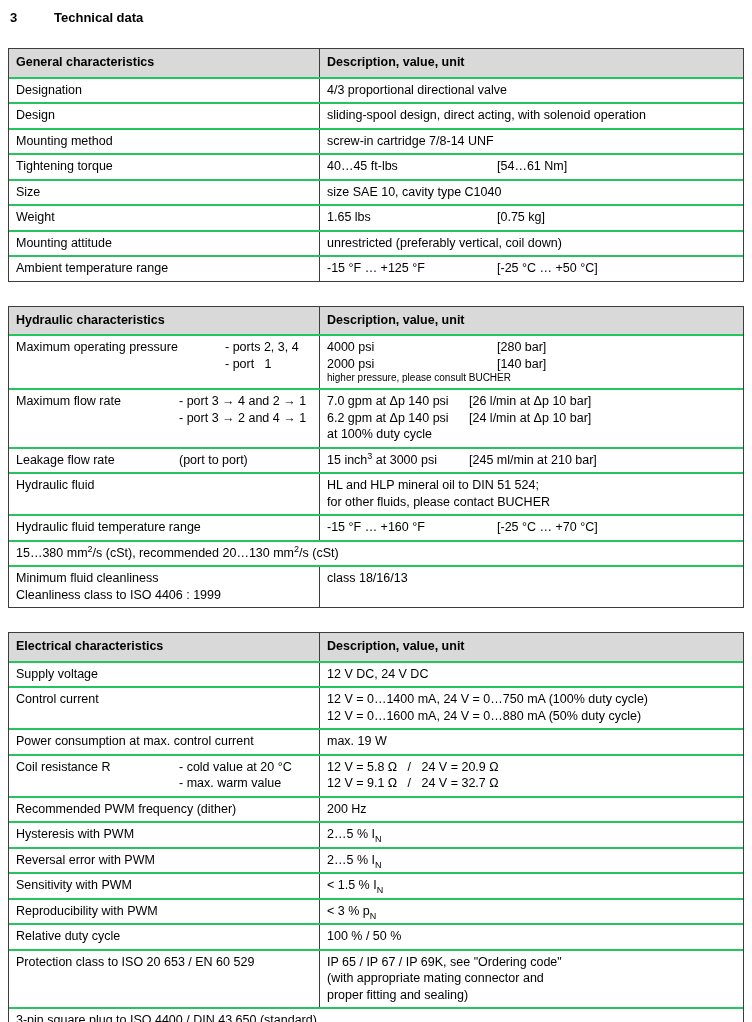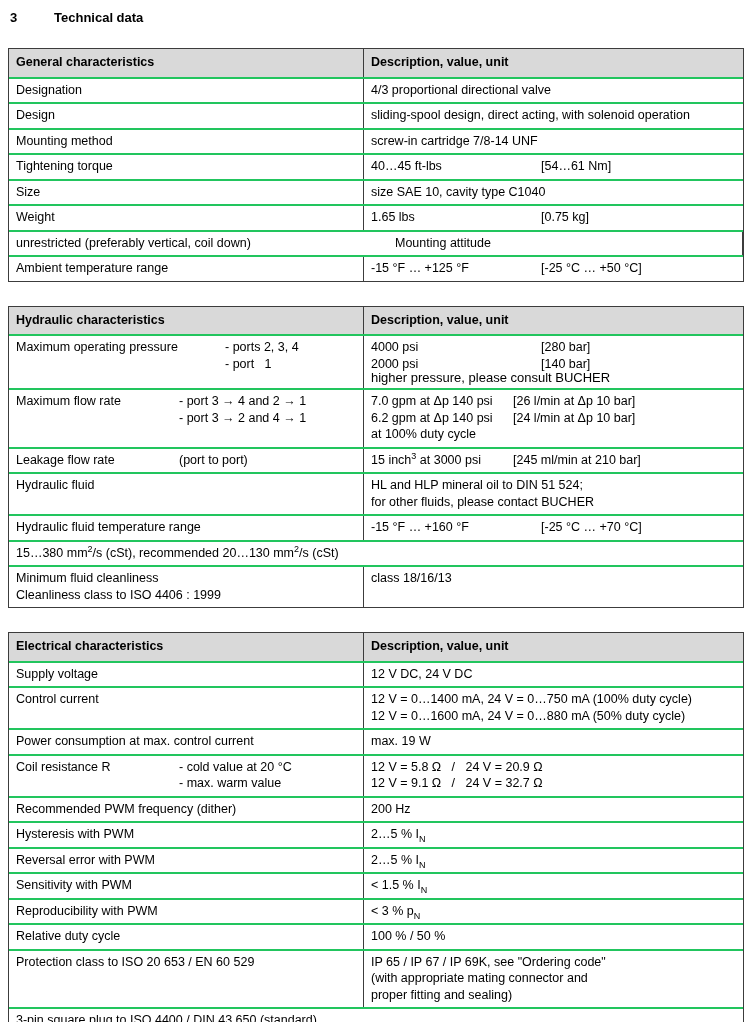--- a/index.html
+++ b/index.html
@@ -16,28 +16,28 @@
 
   .tbls section.tbl { border: 1px solid #3c3c3c; }
   .tbls section.tbl + section.tbl { margin-top: 24px; }
   .tbls section.tbl:nth-of-type(3) { margin-top: 29px; }
 
   .row { display: flex; border-top: 2px solid #22c55e; }
   .row:first-child { border-top: none; }
   .header-row { background: #d9d9d9; font-weight: bold; }
 
   .cell { padding: 3px 8px 4px 7px; font-size: 12.5px; line-height: 16.5px; }
-  .cell-l { width: 355px; flex: none; position: relative; border-right: 1px solid #3c3c3c; }
+  .cell-l { width: 311px; flex: none; position: relative; border-right: 1px solid #3c3c3c; }
   .cell-r { flex: 1; }
   .header-row .cell { padding-top: 5px; padding-bottom: 6px; }
 
   .lbl-line, .sub-line, .vline { white-space: pre-wrap; }
   .sub-col { position: absolute; top: 3px; }
   .vmain { display: inline-block; }
-  .vline.small { font-size: 13px; line-height: 12px; }
+  .vline.small { font-size: 10px; line-height: 12px; }
   sub, sup { font-size: 9px; line-height: 0; }
 </style>
 </head>
 <body>
 
 <div class="page">
   <div class="heading">
     <span class="num">3</span><span>Technical data</span>
   </div>
   <div class="tbls">
@@ -92,25 +92,25 @@
         </div>
         <div class="row">
           <div class="cell cell-l">
             <div class="lbl-line">Weight</div>
           </div>
           <div class="cell cell-r">
             <div class="vline"><span class="vmain" style="min-width: 170px;">1.65 lbs</span><span class="vbracket">[0.75 kg]</span></div>
           </div>
         </div>
         <div class="row">
+          <div class="cell cell-l">
+            <div class="lbl-line">Mounting attitude</div>
+          </div>
           <div class="cell cell-r">
             <div class="vline">unrestricted (preferably vertical, coil down)</div>
-          </div>
-          <div class="cell cell-l">
-            <div class="lbl-line">Mounting attitude</div>
           </div>
         </div>
         <div class="row">
           <div class="cell cell-l">
             <div class="lbl-line">Ambient temperature range</div>
           </div>
           <div class="cell cell-r">
             <div class="vline"><span class="vmain" style="min-width: 170px;">-15 °F … +125 °F</span><span class="vbracket">[-25 °C … +50 °C]</span></div>
           </div>
         </div>

